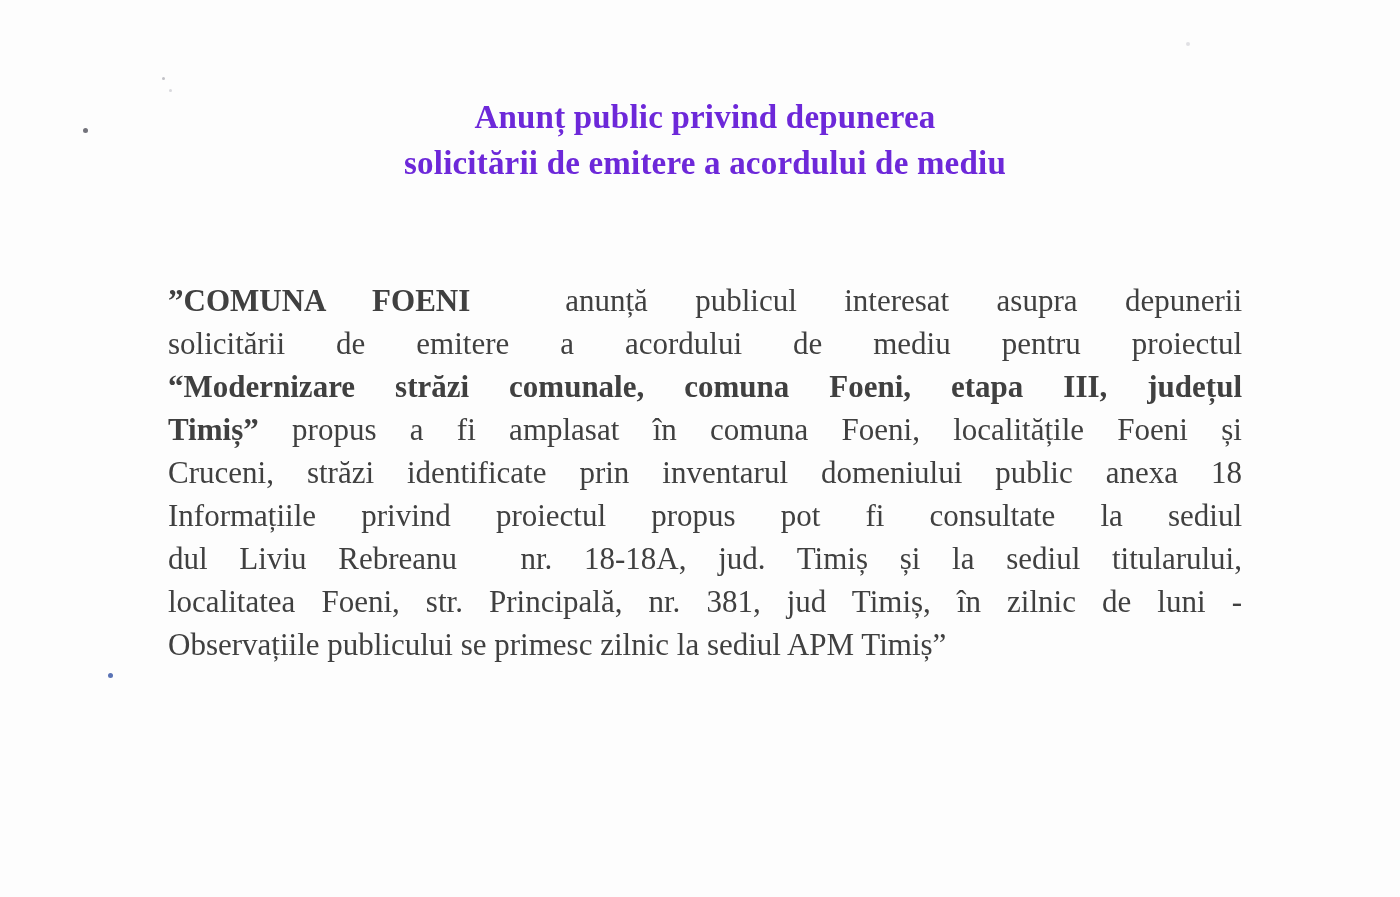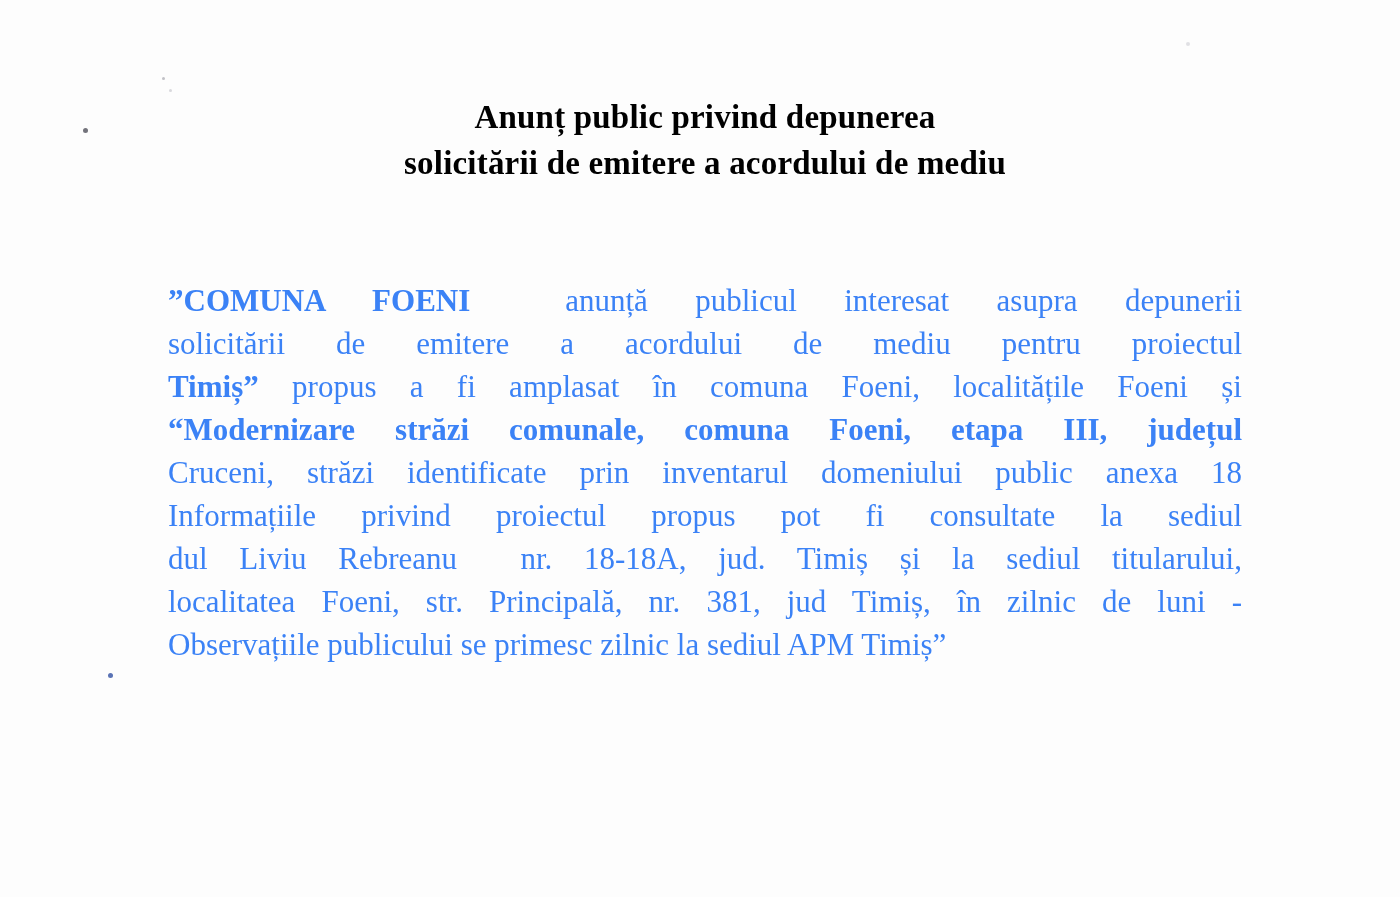--- a/index.html
+++ b/index.html
@@ -17,31 +17,31 @@
   }
   .title-block {
     position: absolute;
     left: 168px;
     top: 94px;
     width: 1074px;
     text-align: center;
     font-weight: bold;
     font-size: 33px;
     line-height: 46px;
-    color: #000000;
+    color: #6d28d9;
     letter-spacing: 0.2px;
   }
   .body-block {
     position: absolute;
     left: 168px;
     top: 279px;
     width: 1074px;
     font-size: 31px;
     line-height: 43px;
-    color: #3b82f6;
+    color: #404040;
   }
   .text-line {
     min-height: 43px;
     white-space: normal;
   }
   .text-line.justify {
     text-align: justify;
     text-align-last: justify;
   }
   .text-line .bold {
@@ -56,22 +56,22 @@
 <body>
 
 <div class="page">
   <div class="title-block">
     <div class="title-line">Anunț public privind depunerea</div>
     <div class="title-line">solicitării de emitere a acordului de mediu</div>
   </div>
   <div class="body-block" id="body-lines">
       <div class="text-line justify"><span class="bold">”COMUNA FOENI</span><span class="">&nbsp; anunță publicul interesat asupra depunerii</span></div>
       <div class="text-line justify"><span class="">solicitării de emitere a acordului de mediu pentru proiectul</span></div>
+      <div class="text-line justify"><span class="bold">“Modernizare străzi comunale, comuna Foeni, etapa III, județul</span></div>
       <div class="text-line justify"><span class="bold">Timiș”</span><span class=""> propus a fi amplasat în comuna Foeni, localitățile Foeni și</span></div>
-      <div class="text-line justify"><span class="bold">“Modernizare străzi comunale, comuna Foeni, etapa III, județul</span></div>
       <div class="text-line justify"><span class="">Cruceni, străzi identificate prin inventarul domeniului public anexa 18</span></div>
       <div class="text-line justify"><span class="">Informațiile privind proiectul propus pot fi consultate la sediul</span></div>
       <div class="text-line justify"><span class="">dul Liviu Rebreanu&nbsp; nr. 18-18A, jud. Timiș și la sediul titularului,</span></div>
       <div class="text-line justify"><span class="">localitatea Foeni, str. Principală, nr. 381, jud Timiș, în zilnic de luni -</span></div>
       <div class="text-line"><span class="">Observațiile publicului se primesc zilnic la sediul APM Timiș”</span></div>
     </div>
 <div class="speck" style="left: 83px; top: 128px; width: 5px; height: 5px; background: rgb(80, 80, 90); opacity: 0.8;"></div>
     <div class="speck" style="left: 162px; top: 77px; width: 3px; height: 3px; background: rgb(154, 154, 162); opacity: 0.6;"></div>
     <div class="speck" style="left: 169px; top: 89px; width: 3px; height: 3px; background: rgb(181, 181, 189); opacity: 0.5;"></div>
     <div class="speck" style="left: 108px; top: 673px; width: 5px; height: 5px; background: rgb(61, 90, 168); opacity: 0.85;"></div>

